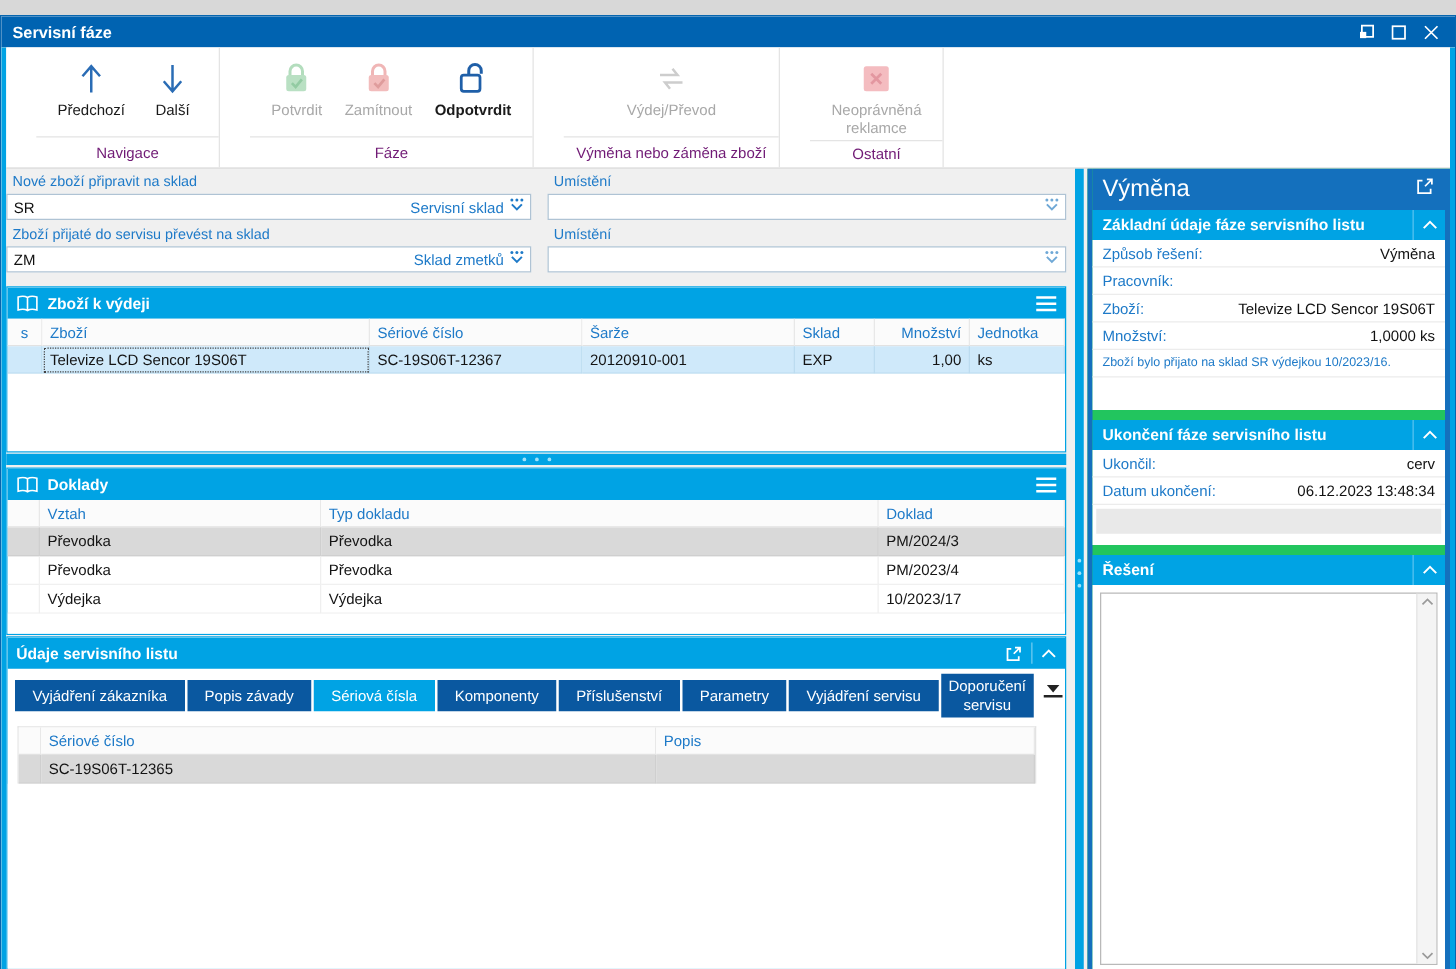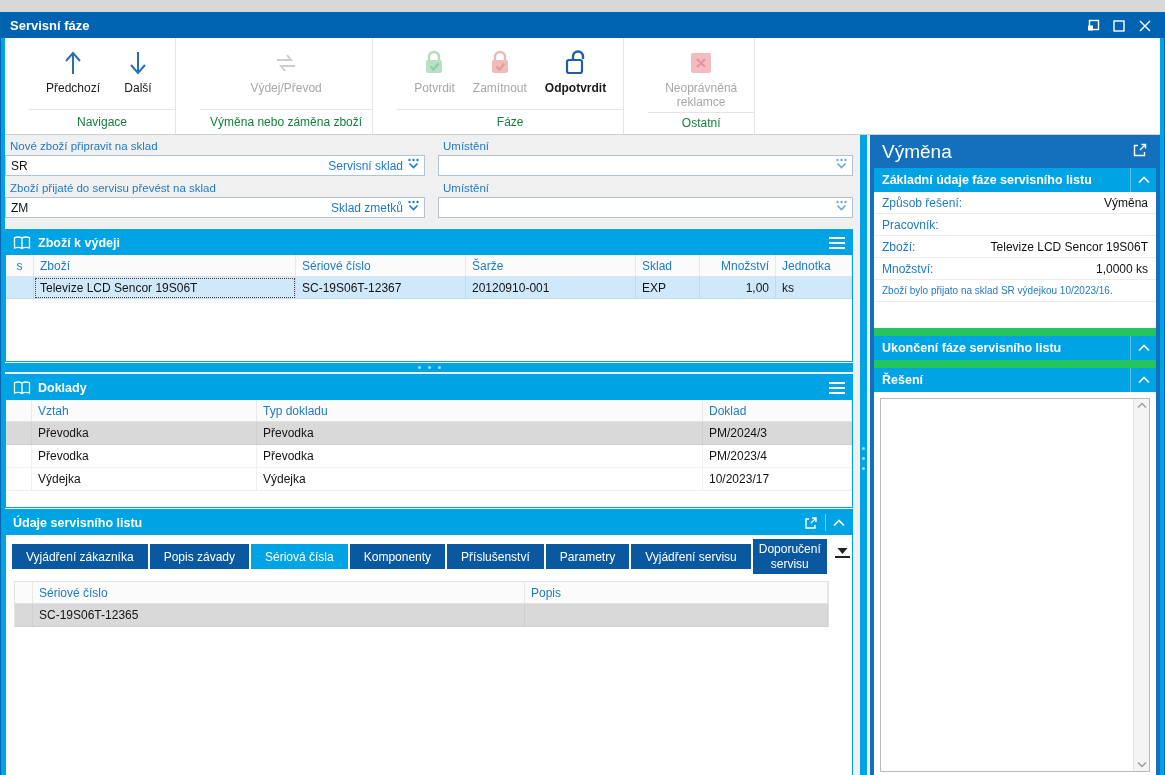--- a/index.html
+++ b/index.html
@@ -26,21 +26,21 @@
     flex:1; display:flex; flex-direction:column; min-height:0;
     border-left:4px solid #00a3e4; border-right:4px solid #00a3e4; border-bottom:4px solid #00a3e4;
     background:#f0f0f0;
   }
 
   
   .toolbar{ height:97px; background:#fff; border-bottom:1px solid #d2d2d2; display:flex; flex:0 0 auto; }
   .tgroup{ display:flex; flex-direction:column; border-right:1px solid #e4e4e4;padding-left:24px; }
   .tgroup-buttons{ flex:1; display:flex; align-items:stretch; padding:2px 8px 0 8px; }
   .tgroup-label{ height:25px; border-top:1px solid #e4e4e4; display:flex; align-items:center; justify-content:center;
-    font-size:12px; color:#15803d; padding:0 10px; white-space:nowrap; }
+    font-size:12px; color:#701a75; padding:0 10px; white-space:nowrap; }
   .tbtn{ display:flex; flex-direction:column; align-items:center; justify-content:flex-start; padding:7px 9px 2px 9px; min-width:58px; }
   .tbtn .ticon{ height:32px; display:flex; align-items:center; justify-content:center; }
   .tbtn .tlabel{ font-size:12px; color:#1a1a1a; margin-top:3px; text-align:center; line-height:1.15; white-space:pre-line; }
   .tbtn.disabled .tlabel{ color:#a8a8a8; }
 
   
   .content{ flex:1; display:flex; min-height:0; background:#f0f0f0; }
   .main{ flex:1; display:flex; flex-direction:column; min-width:0; padding-right:4px; padding-bottom:6px; }
 
   
@@ -180,34 +180,20 @@
                   <path d="M11 2 V22 M4 15 L11 23 L18 15" fill="none" stroke="#2a6cb5" stroke-width="2"></path>
                 </svg>
             </span>
             <span class="tlabel">Další</span>
           </div>
         </div>
         <div class="tgroup-label">Navigace</div>
       </div>
 
       <div class="tgroup">
-        <div class="tgroup-buttons" style="justify-content:center">
-          <div class="tbtn disabled" style="min-width:140px">
-            <span class="ticon">
-              <svg width="30" height="26" viewBox="0 0 30 26">
-                  <path d="M6 10 h14 l-4 -5 M24 16 h-14 l4 5" fill="none" stroke="#cdcdcd" stroke-width="2"></path>
-                </svg>
-            </span>
-            <span class="tlabel">Výdej/Převod</span>
-          </div>
-        </div>
-        <div class="tgroup-label">Výměna nebo záměna zboží</div>
-      </div>
-
-      <div class="tgroup">
         <div class="tgroup-buttons">
           <div class="tbtn disabled">
             <span class="ticon">
               <svg width="26" height="28" viewBox="0 0 26 28">
                   <path d="M8 11 V8 a5 5 0 0 1 10 0 V11" fill="none" stroke="#b3ddbd" stroke-width="2.4"></path>
                   <rect x="5" y="11" width="16" height="13" rx="2" fill="#b9e0c3"></rect>
                   <path d="M9.5 17.5 l3 3 l5 -6" fill="none" stroke="#93cba3" stroke-width="2.2"></path>
                 </svg>
             </span>
             <span class="tlabel">Potvrdit</span>
@@ -226,20 +212,34 @@
             <span class="ticon">
               <svg width="26" height="28" viewBox="0 0 26 28">
                   <path d="M10 11 V7.5 a5 5 0 0 1 10 0 V10" fill="none" stroke="#1f5fa8" stroke-width="2.4"></path>
                   <rect x="4" y="11" width="15" height="13" rx="2" fill="none" stroke="#1f5fa8" stroke-width="2.2"></rect>
                 </svg>
             </span>
             <span class="tlabel" style="font-weight:bold">Odpotvrdit</span>
           </div>
         </div>
         <div class="tgroup-label">Fáze</div>
+      </div>
+
+      <div class="tgroup">
+        <div class="tgroup-buttons" style="justify-content:center">
+          <div class="tbtn disabled" style="min-width:140px">
+            <span class="ticon">
+              <svg width="30" height="26" viewBox="0 0 30 26">
+                  <path d="M6 10 h14 l-4 -5 M24 16 h-14 l4 5" fill="none" stroke="#cdcdcd" stroke-width="2"></path>
+                </svg>
+            </span>
+            <span class="tlabel">Výdej/Převod</span>
+          </div>
+        </div>
+        <div class="tgroup-label">Výměna nebo záměna zboží</div>
       </div>
 
       <div class="tgroup">
         <div class="tgroup-buttons" style="justify-content:center">
           <div class="tbtn disabled">
             <span class="ticon">
               <svg width="24" height="24" viewBox="0 0 24 24">
                   <rect x="2" y="2" width="20" height="20" rx="2" fill="#f4bcc0"></rect>
                   <path d="M8 8 L16 16 M16 8 L8 16" stroke="#e397a0" stroke-width="2.2"></path>
                 </svg>
@@ -502,20 +502,31 @@
         <div class="sgap"></div>
 
         <div class="sbar">
           <span class="sbar-title">Ukončení fáze servisního listu</span>
           <span class="sbar-chev">
             <svg width="12" height="8" viewBox="0 0 12 8">
                 <path d="M1 6.5 L6 1.5 L11 6.5" fill="none" stroke="#fff" stroke-width="1.6"></path>
               </svg>
           </span>
         </div>
+        <div class="spanel" style="height:76px">
+          <div class="srow">
+            <span class="slabel">Ukončil:</span>
+            <span class="sval">cerv</span>
+          </div>
+          <div class="srow">
+            <span class="slabel">Datum ukončení:</span>
+            <span class="sval">06.12.2023 13:48:34</span>
+          </div>
+          <div class="graybar"></div>
+        </div>
 
         <div class="sgap"></div>
 
         <div class="sbar">
           <span class="sbar-title">Řešení</span>
           <span class="sbar-chev">
             <svg width="12" height="8" viewBox="0 0 12 8">
                 <path d="M1 6.5 L6 1.5 L11 6.5" fill="none" stroke="#fff" stroke-width="1.6"></path>
               </svg>
           </span>

